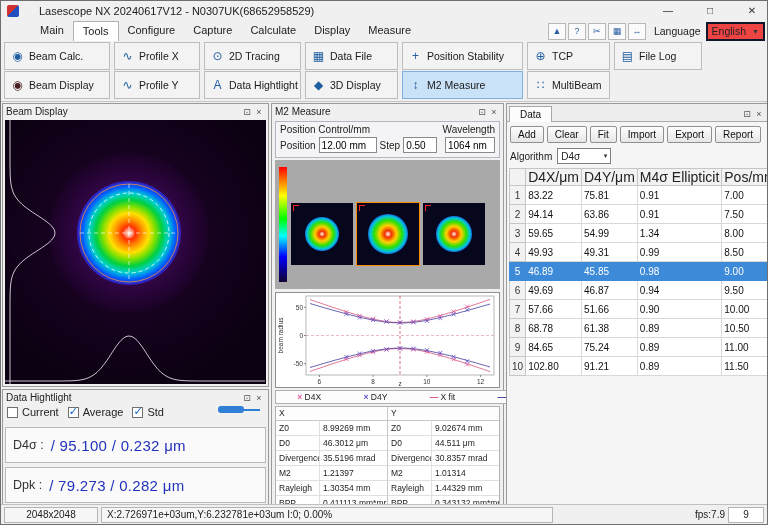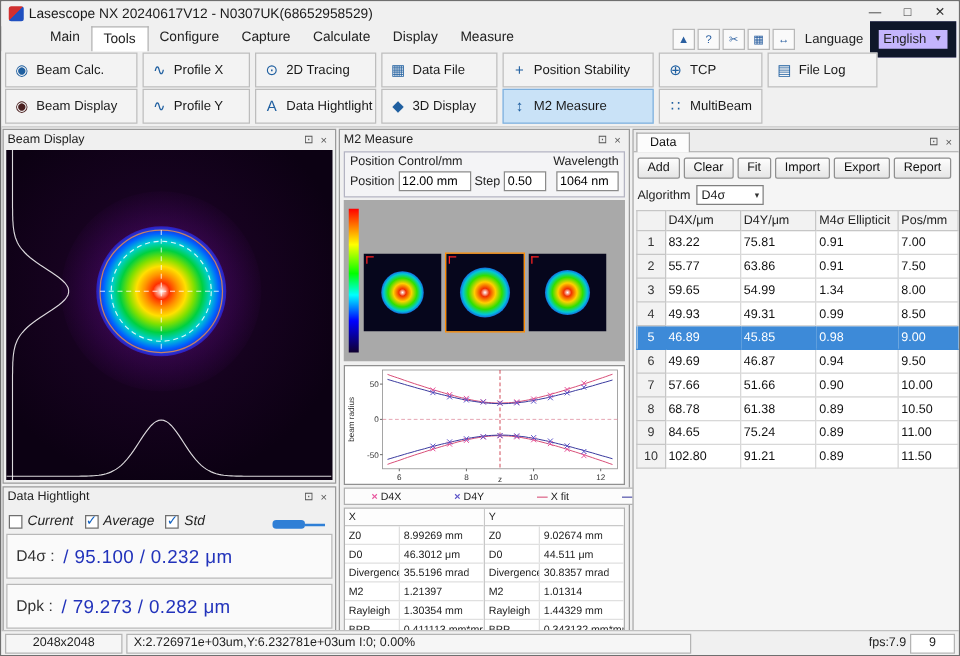--- a/index.html
+++ b/index.html
@@ -1,32 +1,32 @@
 <!DOCTYPE html>
 <html><head>
 <meta charset="utf-8">
 <style>
   html,body{margin:0;padding:0;background:#c8c8c8;}
   .app{position:relative;width:768px;height:525px;background:#f0f0f0;border:1px solid #6f6f6f;
        box-sizing:border-box;font-family:"Liberation Sans","DejaVu Sans",sans-serif;overflow:hidden;
        -webkit-font-smoothing:antialiased;}
   
-  .titlebar{height:20px;display:flex;align-items:center;padding:0 2px;background:#f0f0f0;}
+  .titlebar{height:20px;display:flex;align-items:center;padding:0 2px;background:#f0f0f0;gap:16px;}
   .app-icon{width:12px;height:12px;margin:0 4px;background:linear-gradient(135deg,#d03030 50%,#2050c0 50%);border-radius:2px;}
   .title{font-size:11px;color:#1a1a1a;flex:1;white-space:nowrap;overflow:hidden;}
   .wctl{width:26px;height:16px;text-align:center;font-size:10px;line-height:16px;color:#333;cursor:default;}
   
   .menubar{height:20px;display:flex;align-items:stretch;background:#f0f0f0;padding:0 2px;margin-left:28px;}
   .menu-items{display:flex;}
   .mi{padding:0 9px;font-size:11px;line-height:19px;color:#222;}
   .mi.active{background:#ffffff;border:1px solid #b0b0b0;border-bottom:none;line-height:18px;}
   .menu-right{margin-left:auto;display:flex;align-items:center;gap:2px;font-size:10.5px;color:#222;}
   .qicon{width:16px;height:15px;border:1px solid #b8b8b8;background:#fafafa;font-size:9px;line-height:14px;
          text-align:center;color:#2a5fa0;}
-  .lang-select{display:flex;align-items:center;gap:6px;border:7px solid #0f172a;background:#c4b5fd;height:15px;
+  .lang-select{display:flex;align-items:center;gap:6px;border:2px solid #0f172a;background:#ef4444;height:15px;
          padding:0 4px;margin-left:3px;font-size:10.5px;}
   .lang-select .arrow{font-size:7px;color:#333;}
   
   .toolbar{padding:1px 0 1px 3px;background:#f0f0f0;border-bottom:1px solid #c6c6c6;}
   .toolrow{display:grid;grid-template-columns:106px 86px 97px 93px 121px 83px 88px;column-gap:4px;height:28px;margin-bottom:1px;}
   .toolbtn{display:flex;align-items:center;gap:5px;padding-left:6px;border:1px solid #bdbdbd;background:#f3f3f3;
            font-size:10.5px;color:#1a1a1a;white-space:nowrap;overflow:hidden;box-sizing:border-box;}
   .toolbtn.active{background:#c9e2f7;border-color:#7fb0dd;}
   .ticon{font-size:12px;color:#1f5fa0;width:13px;text-align:center;flex:0 0 13px;}
   .toolbtn[data-name="tool-beam-calc-"] .ticon,.toolbtn[data-name="tool-beam-display"] .ticon{color:#4a2020;}
@@ -44,21 +44,21 @@
   .beam-spot{position:absolute;left:72px;top:61px;width:104px;height:104px;border-radius:50%;background:
      radial-gradient(circle,#ffffff 0%,#ff3000 9%,#ff9000 18%,#ffe000 27%,#80e000 36%,#00d040 45%,
      #00d0d0 54%,#0060ff 63%,#3020c0 70%,rgba(40,0,80,.6) 78%,rgba(20,0,40,0) 88%);}
   #beam-overlay{position:absolute;left:0;top:0;width:261px;height:264px;}
   .ring-dashed{fill:none;stroke:rgba(255,255,255,.85);stroke-width:.9;stroke-dasharray:4 3;}
   .ring-outer{fill:none;stroke:rgba(255,150,60,.75);stroke-width:1;}
   .cross{stroke:rgba(255,255,255,.8);stroke-width:.8;stroke-dasharray:4 3;}
   .profile{fill:none;stroke:rgba(255,255,255,.85);stroke-width:.9;}
   
   .dh-body{position:absolute;left:2px;top:16px;right:2px;bottom:2px;}
-  .cb-row{display:flex;align-items:flex-end;gap:9px;height:17px;font-size:11px;color:#222;padding:0 2px;font-style:italic;}
+  .cb-row{display:flex;align-items:flex-start;gap:9px;height:17px;font-size:11px;color:#222;padding:0 2px;}
   .cbx{display:flex;align-items:center;gap:4px;}
   .cb{width:11px;height:11px;border:1px solid #6f6f6f;background:#fff;position:relative;box-sizing:border-box;}
   .cb.checked::after{content:"✓";position:absolute;left:0;top:-3px;font-size:11px;color:#1060c0;}
   .dh-slider{margin-left:auto;display:flex;align-items:center;gap:0;margin-right:4px;}
   .dh-slider .bar{width:26px;height:7px;border-radius:3px;background:#2f7fd6;}
   .dh-slider .line{width:16px;height:2px;background:#2f7fd6;}
   .dh-row{height:34px;border:1px solid #b8b8b8;background:#fafafa;margin-top:4px;display:flex;
           align-items:center;padding:0 7px;gap:7px;}
   .dh-label{font-size:12.5px;color:#333;}
   .dh-value{font-size:15px;color:#2233bb;letter-spacing:.3px;white-space:nowrap;}
@@ -101,21 +101,21 @@
   .tab-icons{margin-left:auto;display:flex;align-items:center;margin-bottom:2px;}
   .data-body{position:absolute;left:0;top:18px;right:0;bottom:0;background:#f5f5f5;}
   .dbtns{position:absolute;left:3px;top:4px;display:flex;gap:3px;}
   .dbtn{height:17px;padding:0 7px;font-size:10px;font-family:inherit;border:1px solid #909090;border-radius:2px;
         background:linear-gradient(#fdfdfd,#e6e6e6);color:#111;}
   .algo-row{position:absolute;left:3px;top:26px;display:flex;align-items:center;gap:5px;font-size:10px;color:#222;}
   .algo-select{width:46px;height:14px;border:1px solid #808080;background:#fff;display:flex;align-items:center;
         justify-content:space-between;padding:0 3px;}
   .algo-select .arrow{font-size:7px;color:#333;}
   #data-table{position:absolute;left:2px;top:46px;border-collapse:collapse;table-layout:fixed;font-size:10px;}
-  #data-table th{height:15px;background:#f2f2f2;border:1px solid #c6c6c6;font-size:10px;font-weight:normal;
+  #data-table th{height:15px;background:#f2f2f2;border:1px solid #c6c6c6;font-size:14px;font-weight:normal;
         text-align:left;padding:0 2px;color:#222;white-space:nowrap;overflow:hidden;}
   #data-table td{height:18px;background:#fff;border:1px solid #d8d8d8;padding:0 2px;color:#111;
         white-space:nowrap;overflow:hidden;}
   #data-table td.rownum{background:#f2f2f2;border-color:#c6c6c6;text-align:center;color:#333;}
   #data-table tr.selected td{background:#3d8ad8;color:#fff;border-color:#3d8ad8;}
   
   .statusbar{position:absolute;left:0;right:0;bottom:0;height:20px;background:#f0f0f0;border-top:1px solid #c0c0c0;
         display:flex;align-items:center;gap:3px;padding:0 3px;font-size:10px;color:#222;box-sizing:border-box;}
   .sb-box{border:1px solid #b4b4b4;height:14px;line-height:14px;padding:0 5px;background:#f6f6f6;white-space:nowrap;overflow:hidden;}
 </style>
@@ -493,21 +493,21 @@
               </tr>
               <tr data-name="table-row-1" class="">
                 <td class="rownum" data-name="row-number">1</td>
                 <td data-name="table-cell">83.22</td>
                 <td data-name="table-cell">75.81</td>
                 <td data-name="table-cell">0.91</td>
                 <td data-name="table-cell">7.00</td>
               </tr>
               <tr data-name="table-row-2" class="">
                 <td class="rownum" data-name="row-number">2</td>
-                <td data-name="table-cell">55.77</td>
+                <td data-name="table-cell">94.14</td>
                 <td data-name="table-cell">63.86</td>
                 <td data-name="table-cell">0.91</td>
                 <td data-name="table-cell">7.50</td>
               </tr>
               <tr data-name="table-row-3" class="">
                 <td class="rownum" data-name="row-number">3</td>
                 <td data-name="table-cell">59.65</td>
                 <td data-name="table-cell">54.99</td>
                 <td data-name="table-cell">1.34</td>
                 <td data-name="table-cell">8.00</td>

